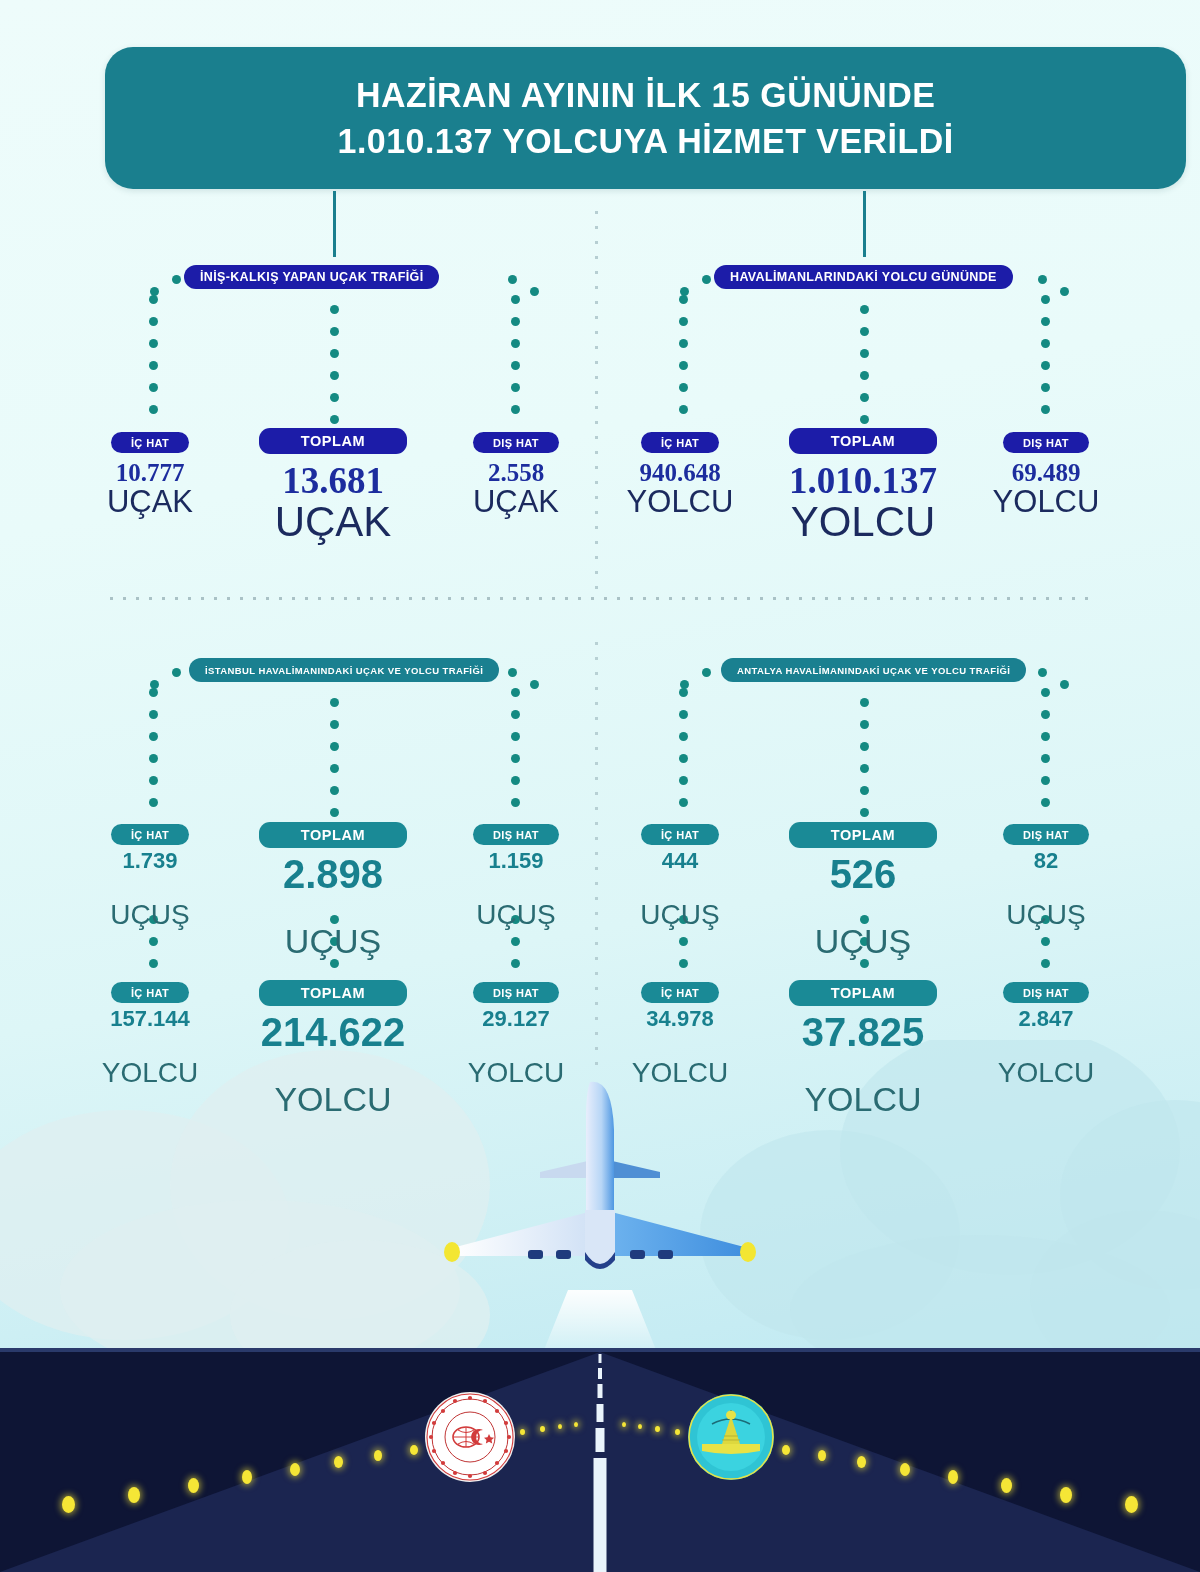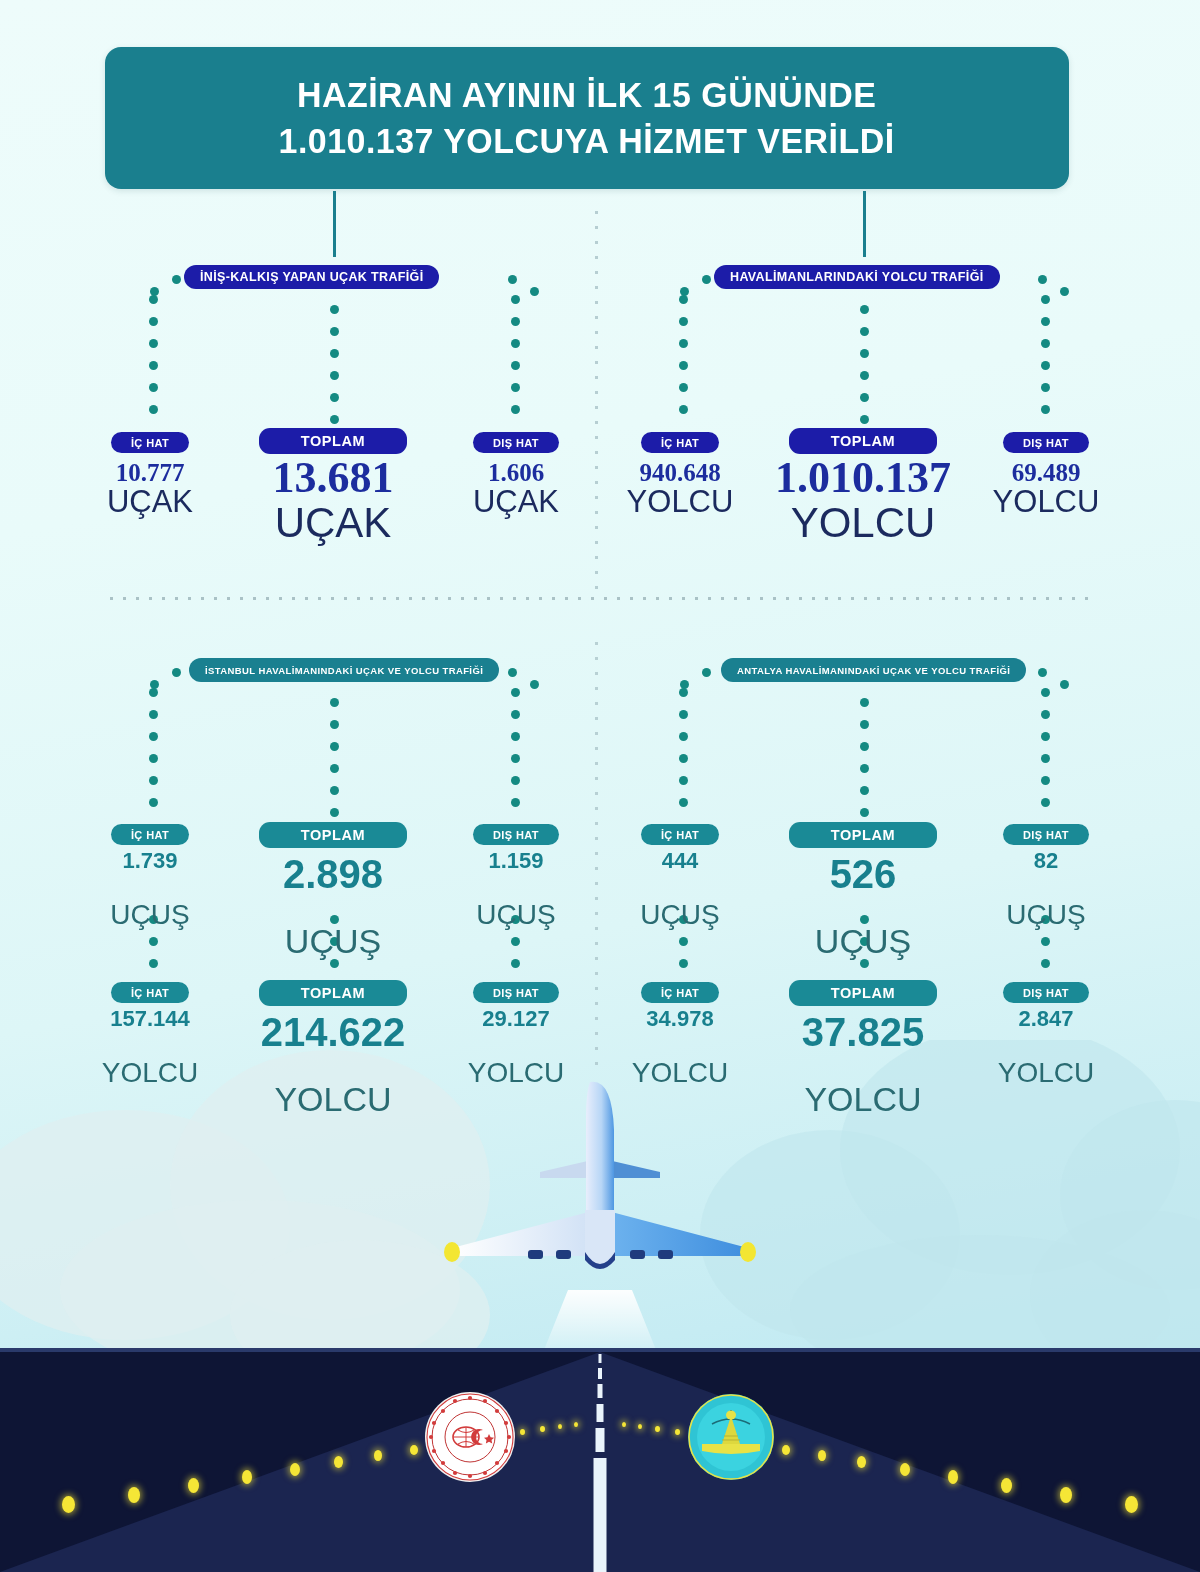--- a/index.html
+++ b/index.html
@@ -16,22 +16,22 @@
   
   .sky-art { position:absolute; left:0; top:1040px; width:1200px; height:320px; overflow:hidden; }
   .cloud { position:absolute; border-radius:50%; }
   .cl-a { background:#dfeff0; opacity:.75; }
   .cl-b { background:#bfe6ec; opacity:.6; }
 
   .plane-wrap { position:absolute; left:0; top:1060px; width:1200px; height:300px; }
 
   
   .title-banner {
-    position: absolute; left: 105px; top: 47px; width: 964px; height: 142px;
-    background: #1a7f8e; border-radius: 16px;
+    position: absolute; left: 105px; top: 47px; width: 1081px; height: 142px;
+    background: #1a7f8e; border-radius: 28px;
     display: flex; flex-direction: column; align-items: center; justify-content: center;
     box-shadow: 0 2px 6px rgba(0,60,70,.13);
   }
   .title-line {
     color: #ffffff; font-weight: bold; font-size: 35px; letter-spacing: .5px;
     line-height: 1.32; text-align: center; white-space: nowrap;
     font-stretch: condensed; transform: scaleX(.97);
   }
 
   
@@ -83,21 +83,21 @@
   .num { font-weight:bold; line-height:1.08; }
   .unit { line-height:1.02; font-weight:400; }
 
   .blue .num, .num.blue { color:#1c2d9e;font-family:Liberation Serif, serif; }
   .blue .unit, .unit.blue { color:#1b2a5e; }
   .teal .num, .num.teal { color:#18808e; }
   .teal .unit, .unit.teal { color:#2a6b72;margin-top:28px; }
 
   .s-side .num { font-size:25px; margin-top:6px; }
   .s-side .unit { font-size:31px; }
-  .s-main .num { font-size:44px; }
+  .s-main .num { font-size:37px; margin-top:7px; }
   .s-main .unit { font-size:42px; }
 
   .s-side.small .num { font-size:22px; margin-top:4px; }
   .s-side.small .unit { font-size:28px; }
   .s-main.small .num { font-size:40px; margin-top:5px; }
   .s-main.small .unit { font-size:34px; }
 
   
   .runway {
     position:absolute; left:0; top:1348px; width:1200px; height:224px;
@@ -346,37 +346,37 @@
       <i></i>
       <i></i>
     </div>
   <div class="vdots" style="left:1041px; top:915px;">
       <i></i>
       <i></i>
       <i></i>
     </div>
 
   <div class="sec-pill blue" style="left:184px; top:265px;">İNİŞ-KALKIŞ YAPAN UÇAK TRAFİĞİ</div>
-  <div class="sec-pill blue" style="left:714px; top:265px;">HAVALİMANLARINDAKİ YOLCU TRAFİĞİ</div>
+  <div class="sec-pill blue" style="left:714px; top:265px;">HAVALİMANLARINDAKİ YOLCU GÜNÜNDE</div>
   <div class="sec-pill teal" style="left:189px; top:658px;">İSTANBUL HAVALİMANINDAKİ UÇAK VE YOLCU TRAFİĞİ</div>
   <div class="sec-pill teal" style="left:721px; top:658px;">ANTALYA HAVALİMANINDAKİ UÇAK VE YOLCU TRAFİĞİ</div>
 
   <div class="stat s-side blue" style="left:65px; top:432px; width:170px;">
     <div class="tag blue sm">İÇ HAT</div>
     <div class="num">10.777</div>
     <div class="unit">UÇAK</div>
   </div>
   <div class="stat s-main blue" style="left:233px; top:428px; width:200px;">
     <div class="tag blue lg">TOPLAM</div>
     <div class="num">13.681</div>
     <div class="unit">UÇAK</div>
   </div>
   <div class="stat s-side blue" style="left:431px; top:432px; width:170px;">
     <div class="tag blue sm">DIŞ HAT</div>
-    <div class="num">1.606</div>
+    <div class="num">2.558</div>
     <div class="unit">UÇAK</div>
   </div>
 
   <div class="stat s-side blue" style="left:595px; top:432px; width:170px;">
     <div class="tag blue sm">İÇ HAT</div>
     <div class="num">940.648</div>
     <div class="unit">YOLCU</div>
   </div>
   <div class="stat s-main blue" style="left:763px; top:428px; width:200px;">
     <div class="tag blue lg">TOPLAM</div>

